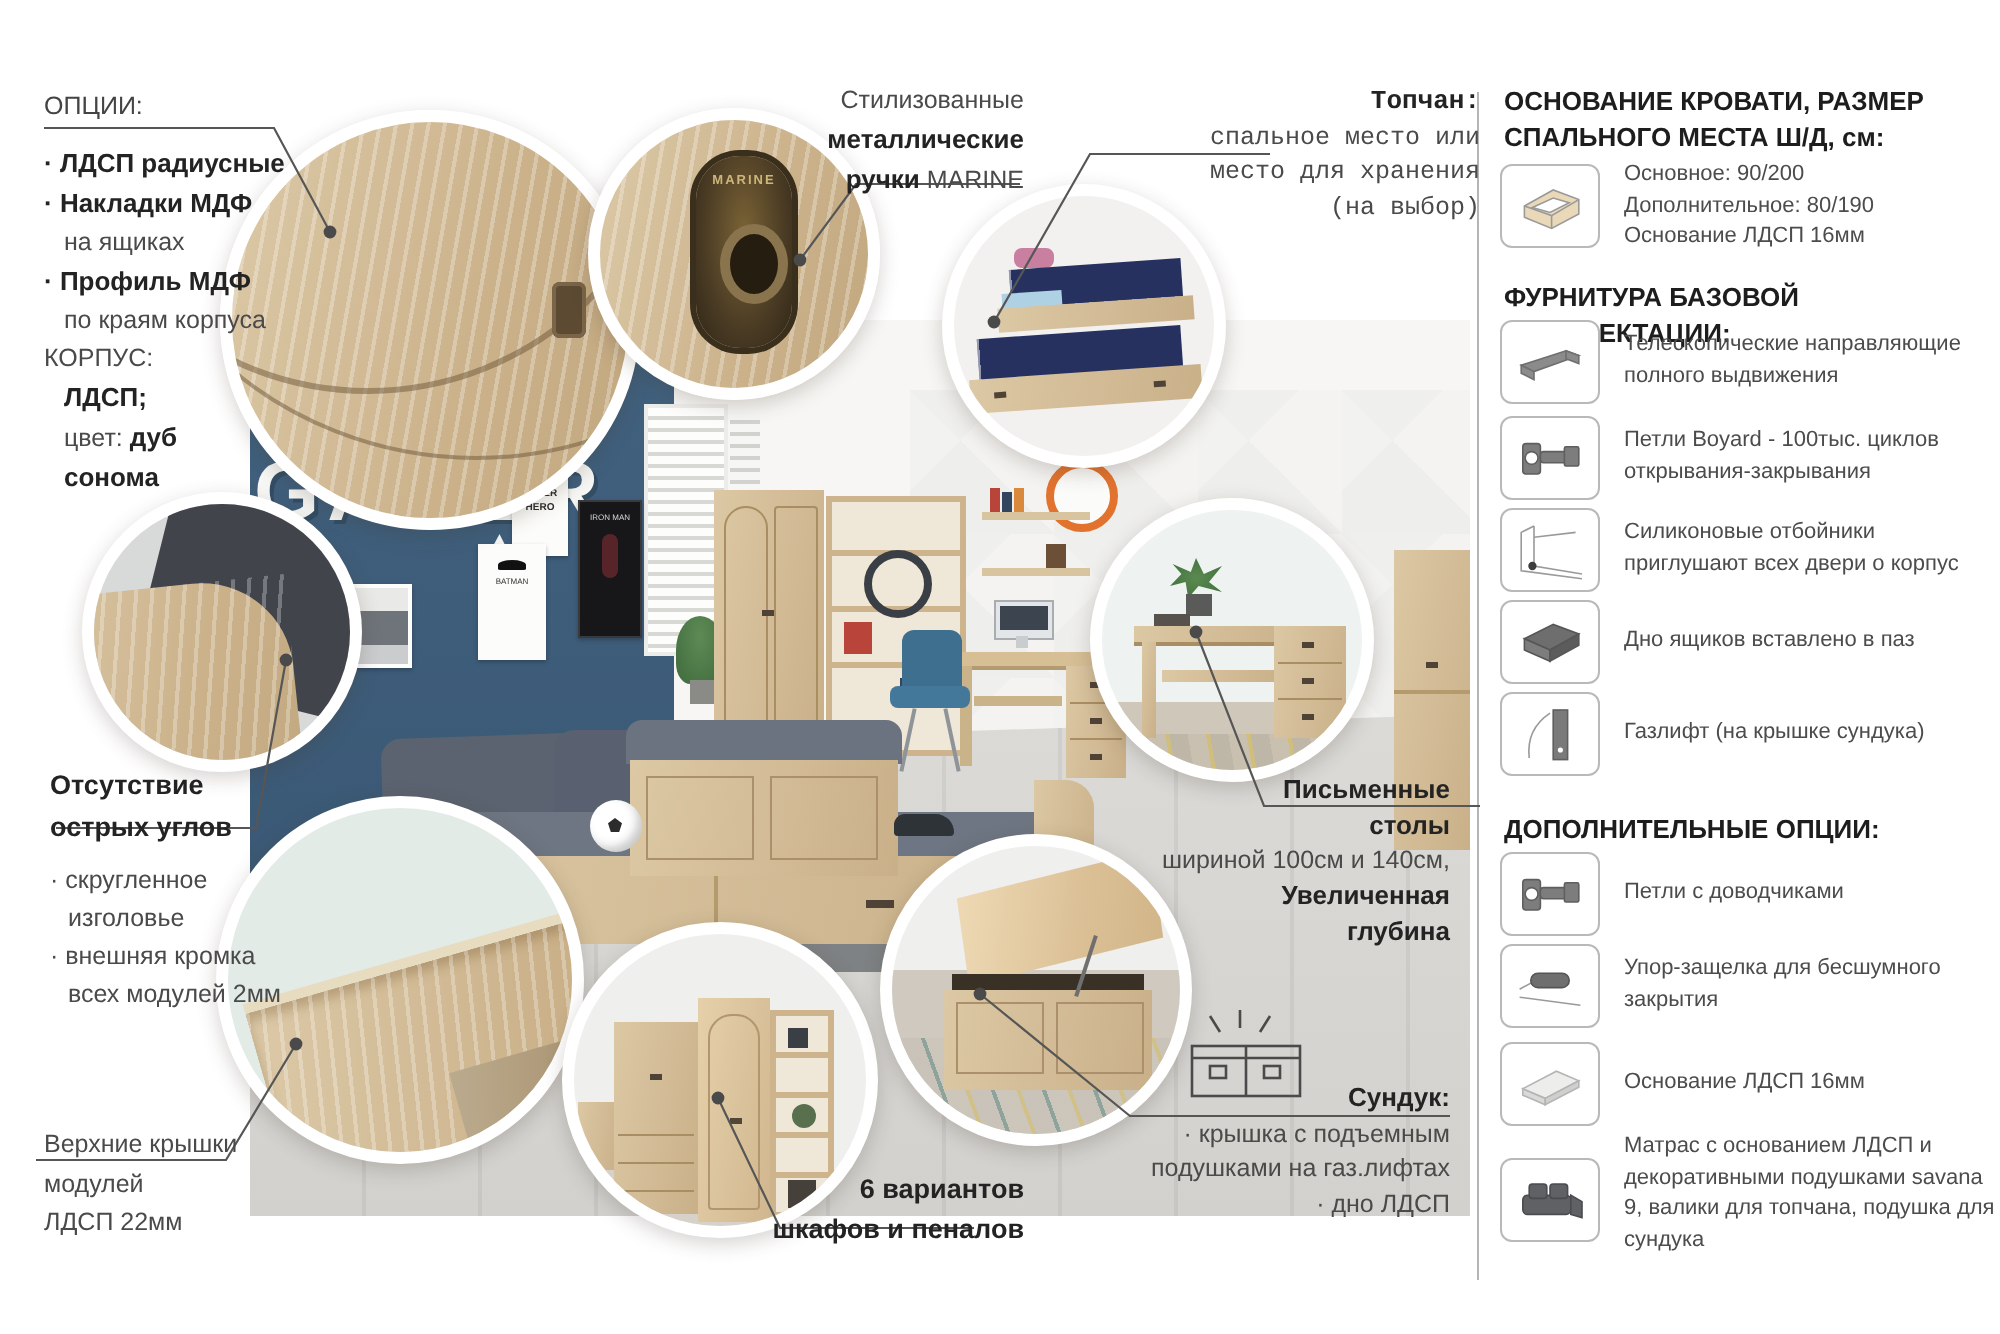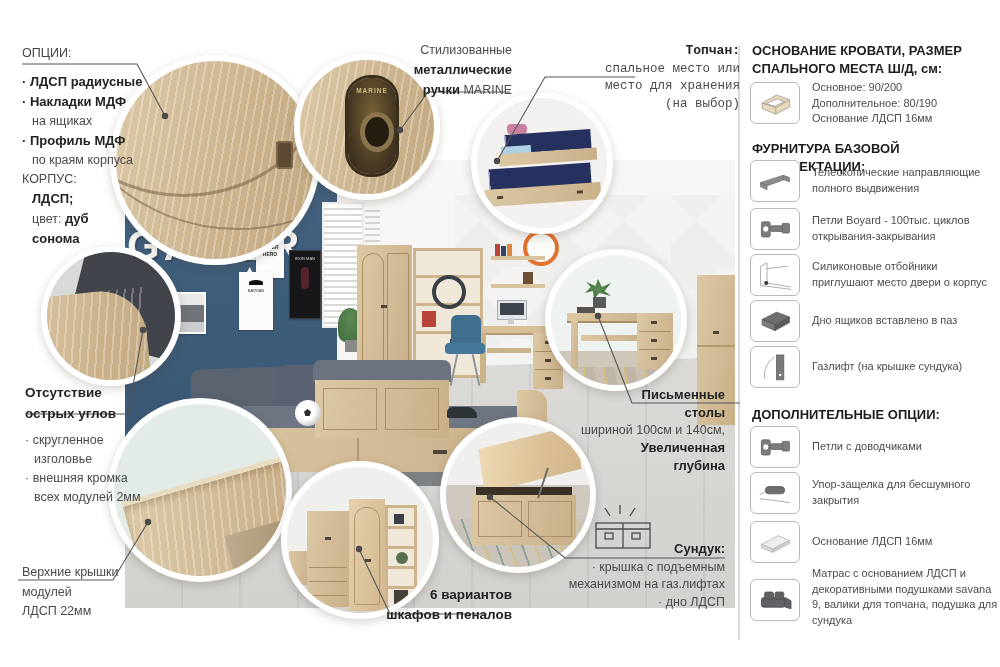--- a/index.html
+++ b/index.html
@@ -387,21 +387,21 @@
       <rect x="40" y="31" width="8" height="6"></rect>
       <line x1="18" y1="14" x2="13" y2="6"></line>
       <line x1="28" y1="12" x2="28" y2="3"></line>
       <line x1="38" y1="14" x2="43" y2="6"></line>
     </g>
   </svg>
 
   <div class="tb r" id="chest-block">
     <div><b>Сундук:</b></div>
     <div>· крышка с подъемным</div>
-    <div>механизмом на газ.лифтах</div>
+    <div>подушками на газ.лифтах</div>
     <div>· дно ЛДСП</div>
   </div>
 
   <div class="rp-title" style="top:42px;">ОСНОВАНИЕ КРОВАТИ, РАЗМЕР СПАЛЬНОГО МЕСТА Ш/Д, см:</div>
   <div class="rp-row" style="top:80px;">
     <div class="icon-box">
       <svg width="40" height="32" viewBox="0 0 48 40">
           <g stroke="#9a9a9a" fill="#ead9b8" stroke-width="1">
             <path d="M8 20 L26 10 L42 16 L42 25 L25 34 L8 27 Z"></path>
             <path d="M8 20 L25 26 L42 16" fill="none"></path>
@@ -447,21 +447,21 @@
     <div class="icon-box">
       <svg width="40" height="32" viewBox="0 0 48 40">
           <g stroke="#9a9a9a" fill="none" stroke-width="1">
             <path d="M14 5 L14 30 L44 35"></path>
             <path d="M14 5 L6 9 L6 33 L44 38"></path>
             <path d="M14 12 L40 9"></path>
           </g>
           <circle cx="13" cy="30" r="2.6" fill="#3d3d3d"></circle>
         </svg>
     </div>
-    <div class="rp-text">Силиконовые отбойники приглушают место двери о корпус</div>
+    <div class="rp-text">Силиконовые отбойники приглушают всех двери о корпус</div>
   </div>
   <div class="rp-row" style="top:300px;">
     <div class="icon-box">
       <svg width="40" height="32" viewBox="0 0 48 40">
           <g stroke="#565656" stroke-width="1">
             <polygon points="8,18 26,9 42,15 24,25" fill="#6e6e6e"></polygon>
             <polygon points="8,18 24,25 24,32 8,25" fill="#7d7d7d"></polygon>
             <polygon points="24,25 42,15 42,22 24,32" fill="#5c5c5c"></polygon>
           </g>
         </svg>

